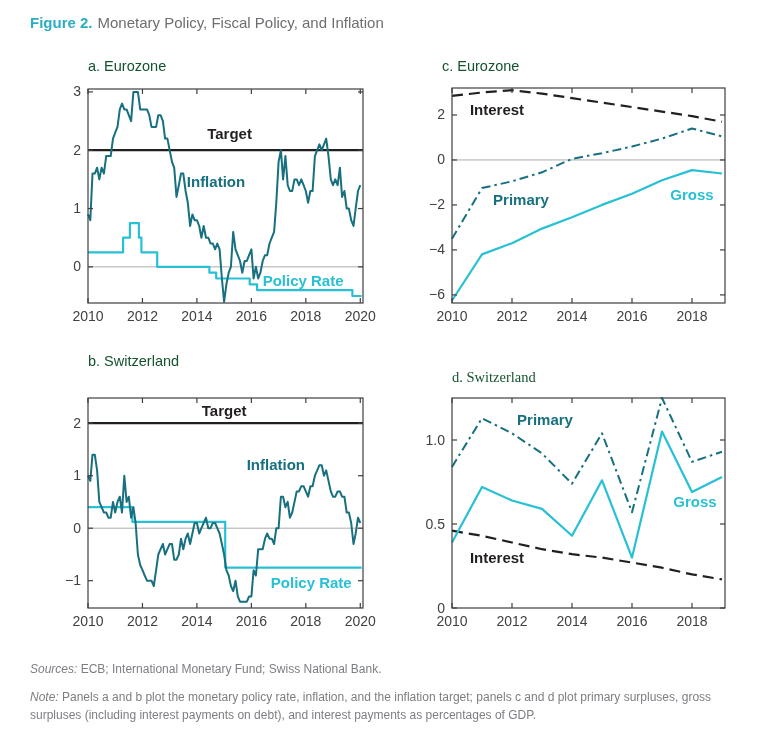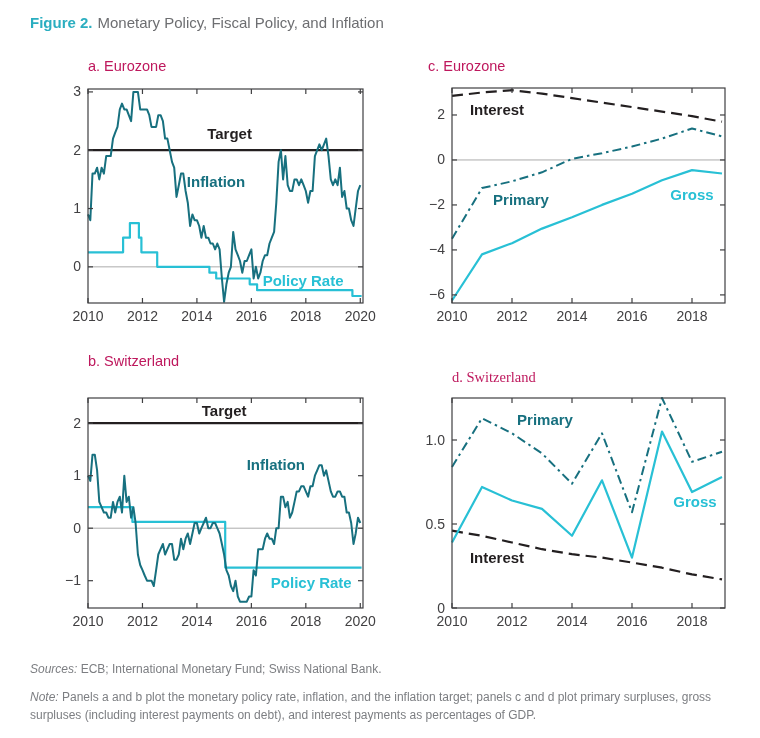--- a/index.html
+++ b/index.html
@@ -2,24 +2,24 @@
 <html><head>
 <meta charset="utf-8">
 <style>
   html,body{margin:0;padding:0;background:#ffffff;}
   #figure-root{
     position:relative;width:760px;height:738px;background:#ffffff;overflow:hidden;
     font-family:"Liberation Sans","DejaVu Sans",sans-serif;
   }
   .fig-header{position:absolute;left:30px;top:14px;font-size:15px;color:#6d6e71;}
   .fig-header .fig-label{color:#2baec0;font-weight:bold;margin-right:5px;}
-  .panel-title{position:absolute;font-size:14.5px;color:#be185d;}
+  .panel-title{position:absolute;font-size:14.5px;color:#14532d;}
   #pt-a{left:88px;top:58px;}
   #pt-b{left:88px;top:353px;}
-  #pt-c{left:428px;top:58px;}
+  #pt-c{left:442px;top:58px;}
   #pt-d{left:452px;top:369px;font-family:Liberation Serif, serif;}
   #figure-canvas{position:absolute;left:0;top:0;}
   svg text{font-family:"Liberation Sans","DejaVu Sans",sans-serif;}
   .footer{position:absolute;left:30px;width:722px;font-size:12px;color:#7c7e82;line-height:1.5;}
   #footer-sources{top:660px;}
   #footer-note{top:688px;}
   .footer .lead{font-style:italic;}
 </style>
 </head>
 <body>

